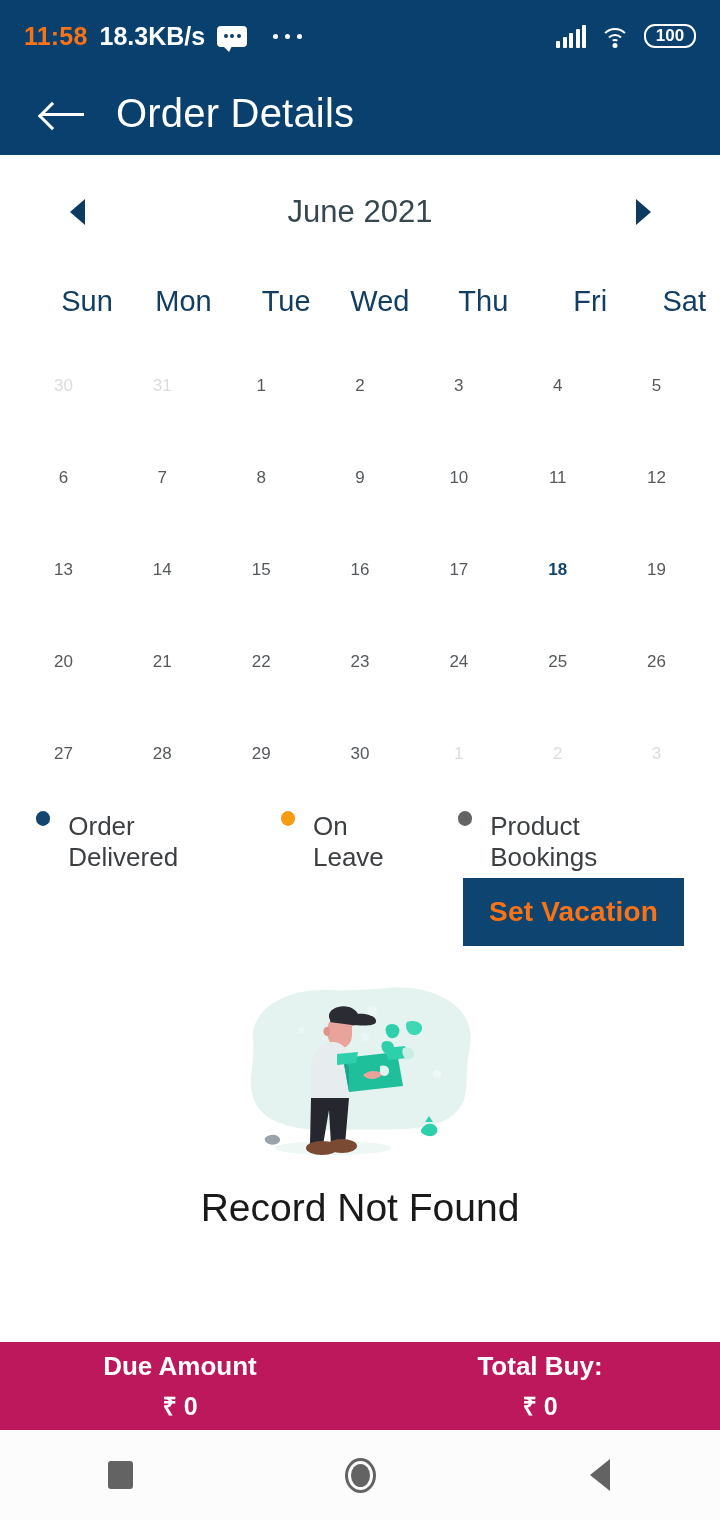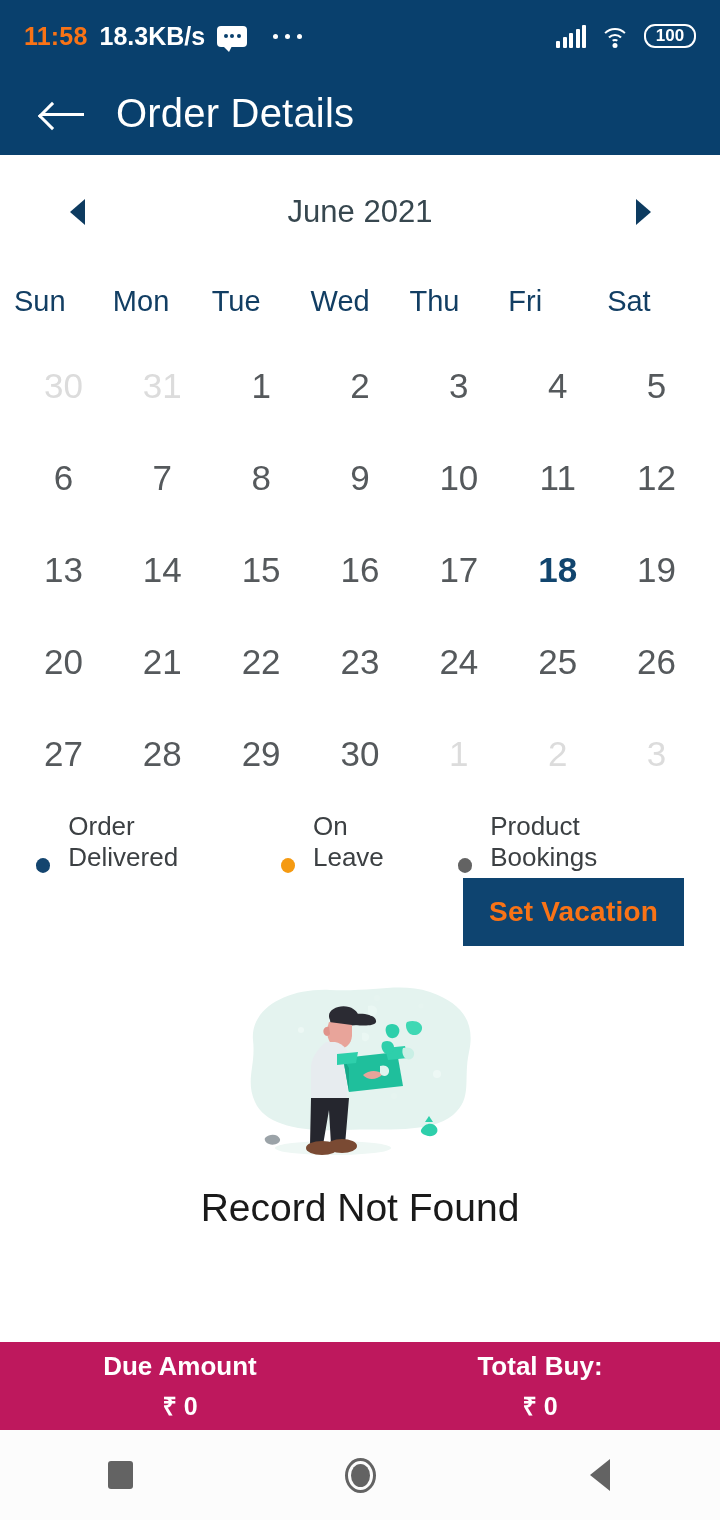--- a/index.html
+++ b/index.html
@@ -95,36 +95,36 @@
     border-right:15px solid #0D3B60; display:block;
   }
   .tri-right {
     width:0; height:0; border-top:13px solid transparent; border-bottom:13px solid transparent;
     border-left:15px solid #0D3B60; display:block;
   }
   .cal-month { font-size:31px; color:#37474F; }
 
   
   .weekdays { display:grid; grid-template-columns:repeat(7,1fr); padding:0 14px; height:66px; align-items:center; }
-  .weekdays div { text-align:left; font-size:29px; color:#123E63; }
+  .weekdays div { text-align:right; font-size:29px; color:#123E63; }
 
   
   .daygrid { display:grid; grid-template-columns:repeat(7,1fr); padding:0 14px; margin-top:6px; }
   .day {
     height:92px; display:flex; align-items:center; justify-content:center;
-    font-size:35px; color:#55595C; cursor:pointer;
+    font-size:17px; color:#55595C; cursor:pointer;
   }
   .day.muted { color:#DCDCDC; }
   .day.selected { color:#11456E; font-weight:bold; }
 
   
   .legend {
     display:flex; align-items:center; padding:0 36px; height:56px; margin-top:14px; gap:0;
   }
-  .leg { display:flex; align-items:flex-end; gap:18px; }
+  .leg { display:flex; align-items:flex-start; gap:18px; }
   .leg .dot { width:15px; height:15px; border-radius:50%; display:block; }
   .leg span.lbl { font-size:26px; color:#3C4043; }
   .leg:nth-child(1){ margin-right:38px; }
   .leg:nth-child(2){ margin-right:38px; }
 
   
   .vac-wrap { display:flex; justify-content:flex-end; padding-right:36px; margin-top:8px; }
   .vac-btn {
     background:#0E4470; color:#f97316; font-size:28px; font-weight:bold;
     padding:18px 26px; border:none; cursor:pointer; letter-spacing:.2px;

